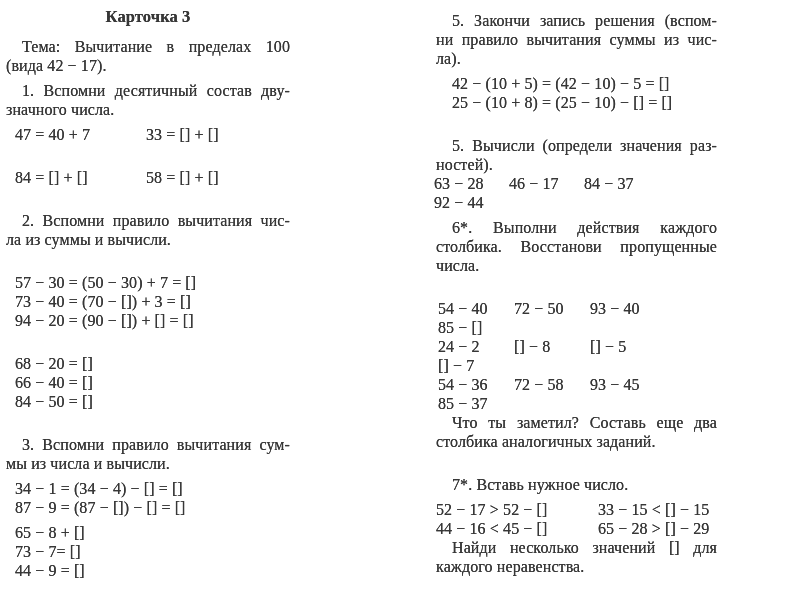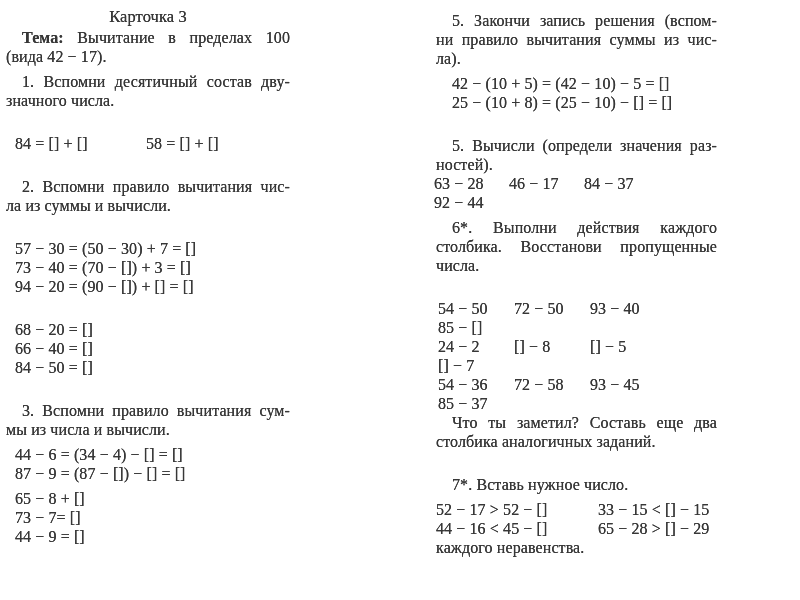--- a/index.html
+++ b/index.html
@@ -19,25 +19,25 @@
   .col {
     position: absolute;
     font-size: 16px;
     line-height: 19px;
     letter-spacing: 0.1px;
     text-shadow: 0 0 0.35px currentColor; 
   }
   #col-left  { left: 6px;   top: 7px; width: 284px; }
   #col-right { left: 436px; top: 5px; width: 281px; }
 
-  .card-title { font-weight: normal; text-align: center; font-size: 16.5px; margin-bottom: 2px; }
+  .card-title { font-weight: bold; text-align: center; font-size: 16.5px; margin-bottom: 11px; }
   .line { min-height: 19px; }
   .stretch { text-align: justify; text-align-last: justify; }
   .indent { text-indent: 16px; }
-  .b { font-weight: bold; }
+  .b { font-weight: normal; }
 
   .mt8 { margin-top: 24px; }
   .mt6 { margin-top: 6px; }
 
   .math  { padding-left: 9px; }   
   .mathr { padding-left: 16px; font-family: Liberation Serif, serif; }  
 
   .pair1 .c1 { display: inline-block; width: 131px; white-space: nowrap; }
   .pair7 .c1 { display: inline-block; width: 162px; white-space: nowrap; }
 
@@ -57,20 +57,23 @@
     <div class="card-title">Карточка 3</div>
 
     <div>
       <div class="line stretch indent"><span class="b">Тема:</span> <span>Вычитание в пределах 100</span></div>
       <div class="line">(вида 42 − 17).</div>
     </div>
 
     <div>
       <div class="line stretch indent mt6">1. Вспомни десятичный состав дву-</div>
       <div class="line">значного числа.</div>
+      <div class="math mt6">
+        <div class="line pair1"><span class="c1">47 = 40 + 7</span><span>33 = [] + []</span></div>
+      </div>
       <div class="math mt8">
         <div class="line pair1"><span class="c1">84 = [] + []</span><span>58 = [] + []</span></div>
       </div>
     </div>
 
     <div>
       <div class="line stretch indent mt8">2. Вспомни правило вычитания чис-</div>
       <div class="line">ла из суммы и вычисли.</div>
       <div class="math mt8">
         <div class="line">57 − 30 = (50 − 30) + 7 = []</div>
@@ -81,21 +84,21 @@
         <div class="line">68 − 20 = []</div>
         <div class="line">66 − 40 = []</div>
         <div class="line">84 − 50 = []</div>
       </div>
     </div>
 
     <div>
       <div class="line stretch indent mt8">3. Вспомни правило вычитания сум-</div>
       <div class="line">мы из числа и вычисли.</div>
       <div class="math mt6">
-        <div class="line">44 − 6 = (34 − 4) − [] = []</div>
+        <div class="line">34 − 1 = (34 − 4) − [] = []</div>
         <div class="line">87 − 9 = (87 − []) − [] = []</div>
       </div>
       <div class="math mt6">
         <div class="line">65 − 8 + []</div>
         <div class="line">73 − 7= []</div>
         <div class="line">44 − 9 = []</div>
       </div>
     </div>
 
   </div>
@@ -116,36 +119,37 @@
       <div class="line stretch indent mt8">5. Вычисли (определи значения раз-</div>
       <div class="line">ностей).</div>
       <div class="line row4"><span class="c">63 − 28</span><span class="c">46 − 17</span><span class="c">84 − 37</span><span class="c">92 − 44</span></div>
     </div>
 
     <div>
       <div class="line stretch indent mt6">6*. Выполни действия каждого</div>
       <div class="line stretch">столбика. Восстанови пропущенные</div>
       <div class="line">числа.</div>
       <div class="tbl mt8">
-        <div class="line"><span class="c">54 − 50</span><span class="c">72 − 50</span><span class="c">93 − 40</span><span class="c">85 − []</span></div>
+        <div class="line"><span class="c">54 − 40</span><span class="c">72 − 50</span><span class="c">93 − 40</span><span class="c">85 − []</span></div>
         <div class="line"><span class="c">24 − 2</span><span class="c">[] − 8</span><span class="c">[] − 5</span><span class="c">[] − 7</span></div>
         <div class="line"><span class="c">54 − 36</span><span class="c">72 − 58</span><span class="c">93 − 45</span><span class="c">85 − 37</span></div>
       </div>
       <div>
         <div class="line stretch indent">Что ты заметил? Составь еще два</div>
         <div class="line">столбика аналогичных заданий.</div>
       </div>
     </div>
 
     <div>
       <div class="line indent mt8">7*. Вставь нужное число.</div>
       <div class="mt6">
         <div class="line pair7"><span class="c1">52 − 17 &gt; 52 − []</span><span>33 − 15 &lt; [] − 15</span></div>
         <div class="line pair7"><span class="c1">44 − 16 &lt; 45 − []</span><span>65 − 28 &gt; [] − 29</span></div>
       </div>
       <div>
+        <div class="line stretch indent">Найди несколько значений [] для</div>
         <div class="line">каждого неравенства.</div>
       </div>
     </div>
 
   </div>
 
 </div>
 
 </body></html>

